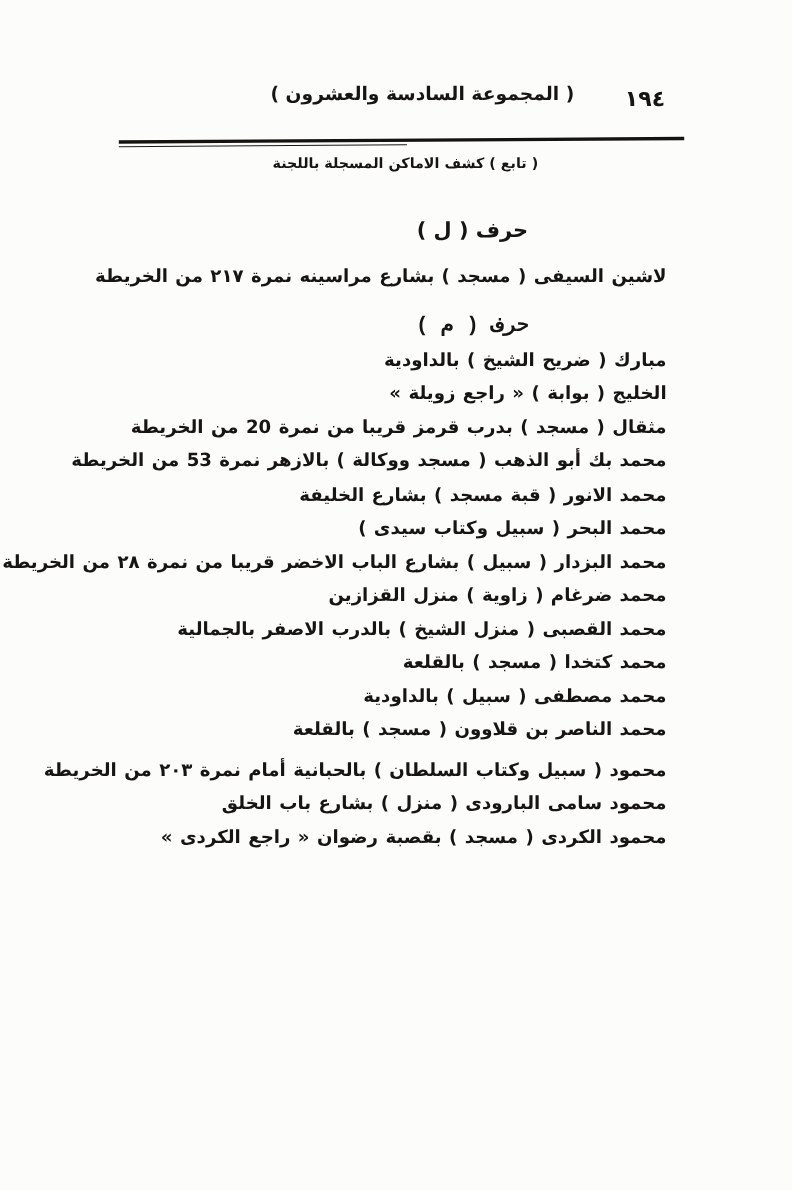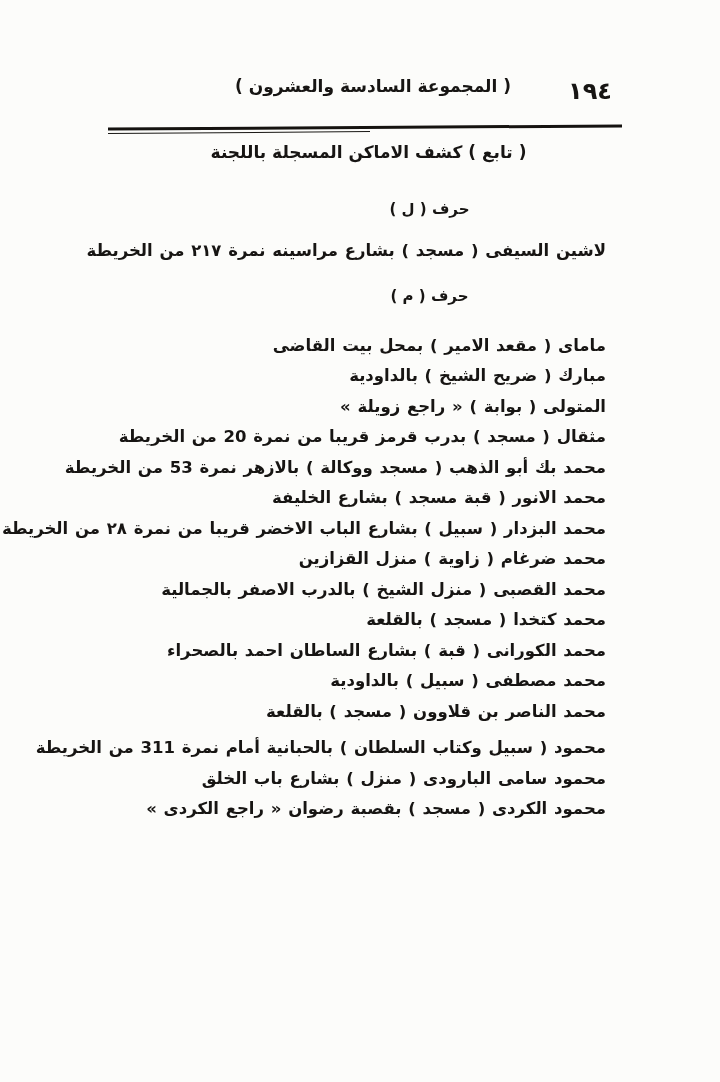--- a/index.html
+++ b/index.html
@@ -11,30 +11,30 @@
   .page {
     position: relative;
     width: 720px; height: 1082px;
     background: #fcfcfa;
     overflow: hidden;
     color: #171513;
     font-weight: 700;
   }
   .journal {
     position: absolute;
-    top: 76px; right: 209px;
+    top: 76px; right: 198px;
     direction: rtl;
     font-size: 17px;
     white-space: nowrap;
     letter-spacing: 0px;
   }
   .pagenum {
     position: absolute;
     top: 77px; left: 568px;
-    font-size: 24px;
+    font-size: 20px;
     letter-spacing: 3px;
   }
   .rule {
     position: absolute;
     top: 126px; left: 108px;
     width: 514px; height: 0;
     border-top: 3px solid #151310;
     transform: rotate(-0.35deg);
   }
   .rule2 {
@@ -43,40 +43,40 @@
     width: 262px; height: 0;
     border-top: 1.5px solid #1a1815;
     transform: rotate(-0.4deg);
   }
   .title {
     position: absolute;
     top: 142px; left: 110px;
     width: 497px;
     direction: rtl;
     text-align: center;
-    font-size: 17px;
+    font-size: 13px;
     white-space: nowrap;
     transform: translateX(10px);
   }
   .content {
     position: absolute;
     top: 194px; right: 114px;
     width: 497px;
     direction: rtl;
     text-align: right;
     font-size: 16.5px;
   }
   .harf {
-    font-size: 15px;
+    font-size: 19px;
     text-align: center;
     line-height: 30px;
     transform: translateX(72px);
   }
   .harf-l { margin-bottom: 12px; }
-  .harf-m { margin-top: 14px; margin-bottom: 20px; }
+  .harf-m { margin-top: 14px; margin-bottom: 2px; font-family: Liberation Mono, monospace; }
   .entry {
     line-height: 30.5px;
     white-space: nowrap;
     word-spacing: 1px;
   }
   .gap-top { margin-top: 6px; }
 </style>
 </head>
 <body>
 
@@ -91,31 +91,30 @@
   <div class="title">( تابع ) كشف الاماكن المسجلة باللجنة</div>
 
   <div class="content">
 
     <div class="harf harf-l">حرف ( ل )</div>
 
     <div class="entry">لاشين السيفى ( مسجد ) بشارع مراسينه نمرة ٢١٧ من الخريطة</div>
 
     <div class="harf harf-m">حرف ( م )</div>
 
-    <div class="entry">ماماى ( مقعد الامير ) بمحل بيت القاضى</div>
     <div class="entry">مبارك ( ضريح الشيخ ) بالداودية</div>
-    <div class="entry">المتولى ( بوابة ) « راجع زويلة »</div>
+    <div class="entry">الخليج ( بوابة ) « راجع زويلة »</div>
     <div class="entry">مثقال ( مسجد ) بدرب قرمز قريبا من نمرة 20 من الخريطة</div>
     <div class="entry">محمد بك أبو الذهب ( مسجد ووكالة ) بالازهر نمرة 53 من الخريطة</div>
     <div class="entry">محمد الانور ( قبة مسجد ) بشارع الخليفة</div>
+    <div class="entry">محمد البحر ( سبيل وكتاب سيدى )</div>
     <div class="entry">محمد البزدار ( سبيل ) بشارع الباب الاخضر قريبا من نمرة ٢٨ من الخريطة</div>
     <div class="entry">محمد ضرغام ( زاوية ) منزل القزازين</div>
     <div class="entry">محمد القصبى ( منزل الشيخ ) بالدرب الاصفر بالجمالية</div>
     <div class="entry">محمد كتخدا ( مسجد ) بالقلعة</div>
-    <div class="entry">محمد الكورانى ( قبة ) بشارع الساطان احمد بالصحراء</div>
     <div class="entry">محمد مصطفى ( سبيل ) بالداودية</div>
     <div class="entry">محمد الناصر بن قلاوون ( مسجد ) بالقلعة</div>
-    <div class="entry gap-top">محمود ( سبيل وكتاب السلطان ) بالحبانية أمام نمرة 311 من الخريطة</div>
+    <div class="entry gap-top">محمود ( سبيل وكتاب السلطان ) بالحبانية أمام نمرة ٢٠٣ من الخريطة</div>
     <div class="entry">محمود سامى البارودى ( منزل ) بشارع باب الخلق</div>
     <div class="entry">محمود الكردى ( مسجد ) بقصبة رضوان « راجع الكردى »</div>
 
   </div>
 </div>
 
 </body></html>

